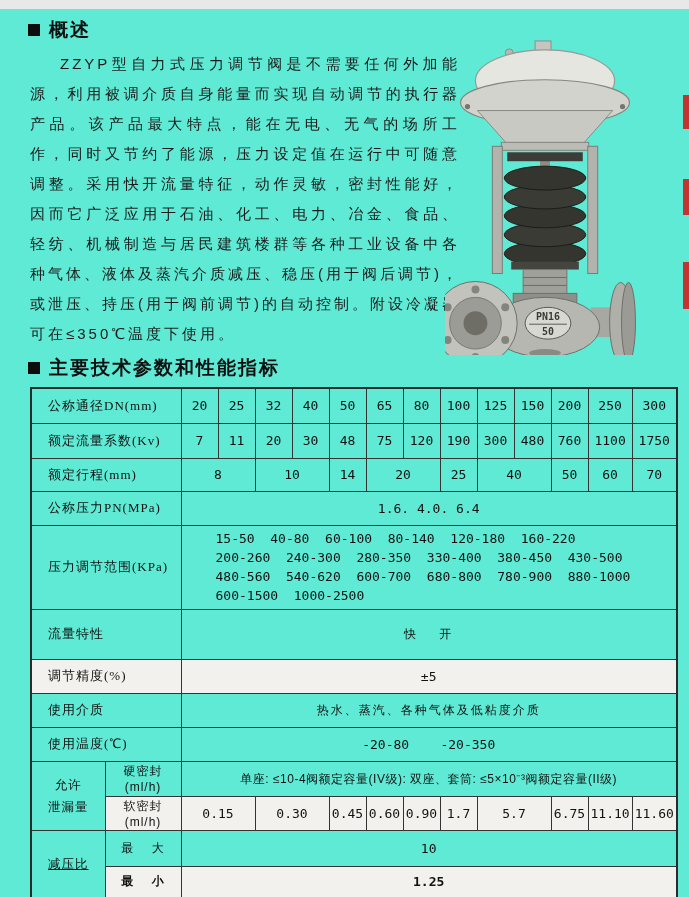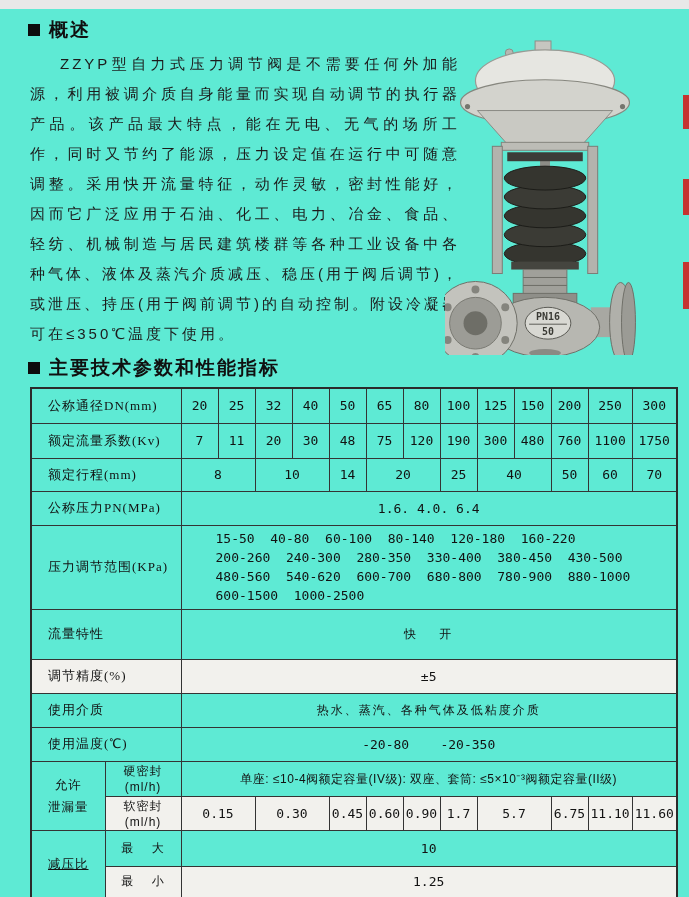--- a/index.html
+++ b/index.html
@@ -255,20 +255,20 @@
           <td colspan="2">5.7</td>
           <td>6.75</td>
           <td>11.10</td>
           <td>11.60</td>
         </tr>
         <tr style="height: 36px;">
           <td rowspan="2" class="lab2" style="white-space: pre-line; text-decoration: underline;">减压比</td>
           <td class="sub pre">最    大</td>
           <td colspan="13">10</td>
         </tr>
-        <tr class="tint" style="height: 32px;">
+        <tr class="tint" style="height: 32px; font-weight: bold;">
           <td class="sub pre">最    小</td>
           <td colspan="13">1.25</td>
         </tr>
       </tbody>
   </table>
 
 </div>
 
 </body></html>

